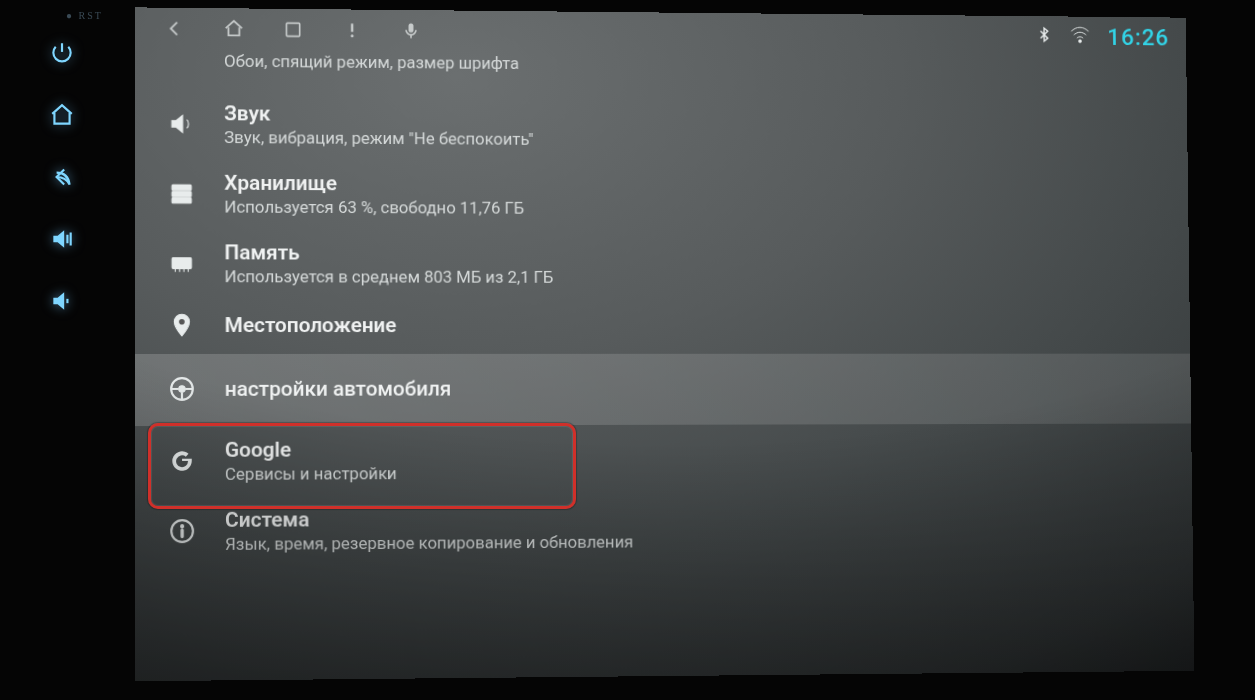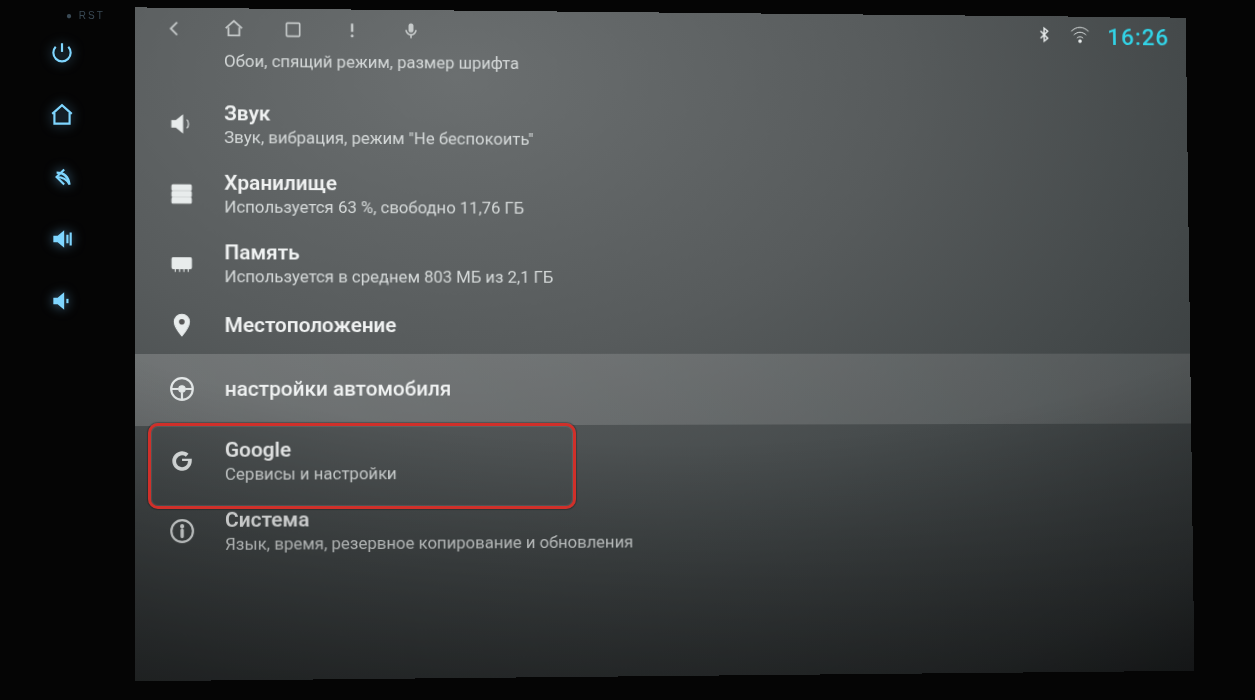--- a/index.html
+++ b/index.html
@@ -1,18 +1,18 @@
 <!DOCTYPE html>
 <html><head>
 <meta charset="utf-8">
 <style>
   * { box-sizing: border-box; margin: 0; padding: 0; }
   html, body { width: 1255px; height: 700px; background: #000; font-family: Roboto, Arial, sans-serif; overflow: hidden; }
   .bezel { position:absolute; inset:0; background:#050505; }
-  .rst { position:absolute; left:66px; top:10px; color:#3a4a55; font-size:10px; letter-spacing:2px; font-family: Liberation Sans, sans-serif; }
+  .rst { position:absolute; left:66px; top:10px; color:#3a4a55; font-size:10px; letter-spacing:2px; font-family: Liberation Serif, serif; }
   .sidebar {
     position:absolute; left:38px; top:40px; width:48px; height:430px;
     display:flex; flex-direction:column; align-items:center; gap:36px;
     color:#6fd0ff;
   }
   .sidebar .sicon { width:26px; height:26px; display:flex; align-items:center; justify-content:center; filter: drop-shadow(0 0 6px rgba(120,200,255,.6)); }
   .sidebar svg { stroke:#7fd6ff; fill:none; stroke-width:2; }
   .screen {
     position:absolute; left:135px; top:6px; right:30px; bottom:20px;
     background: radial-gradient(120% 120% at 30% 10%, #6b6f70 0%, #575b5c 35%, #434849 60%, #2f3334 85%, #1c1f20 100%);

